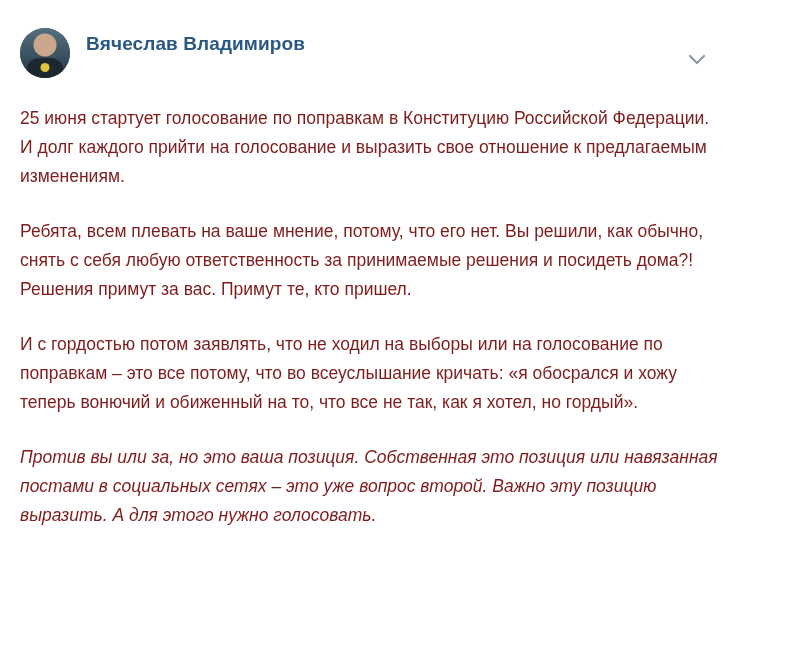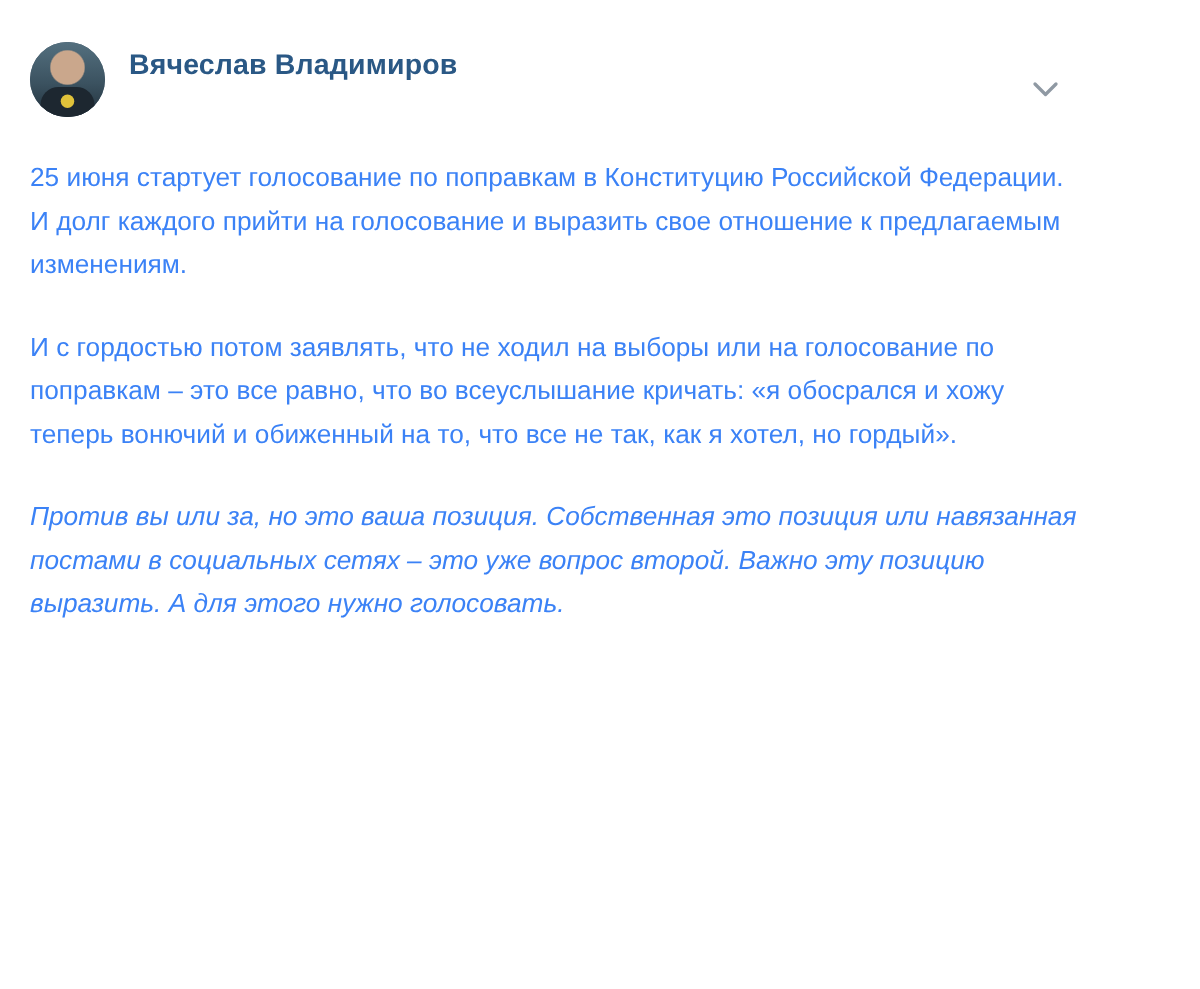--- a/index.html
+++ b/index.html
@@ -87,21 +87,21 @@
     top: 18px;
     width: 26px;
     height: 26px;
     cursor: pointer;
   }
   .chevron svg { display: block; }
   .post-body {
     margin-top: 10px;
     font-size: 17.5px;
     line-height: 29px;
-    color: #3b82f6;
+    color: #7f1d1d;
   }
   .post-body p {
     margin: 0 0 26px 0;
   }
   .post-body p:last-child {
     margin-bottom: 0;
     font-style: italic;
   }
 </style>
 </head>
@@ -124,17 +124,18 @@
     <div class="chevron">
       <svg width="26" height="26" viewBox="0 0 26 26" aria-hidden="true">
         <path d="M6 10 L13 17 L20 10" fill="none" stroke="#8f99a3" stroke-width="2.2" stroke-linecap="round" stroke-linejoin="round"></path>
       </svg>
     </div>
 
   </div>
 
   <div class="post-body">
     <p>25 июня стартует голосование по поправкам в Конституцию Российской Федерации. И долг каждого прийти на голосование и выразить свое отношение к предлагаемым изменениям.</p>
-    <p>И с гордостью потом заявлять, что не ходил на выборы или на голосование по поправкам – это все равно, что во всеуслышание кричать: «я обосрался и хожу теперь вонючий и обиженный на то, что все не так, как я хотел, но гордый».</p>
+    <p>Ребята, всем плевать на ваше мнение, потому, что его нет. Вы решили, как обычно, снять с себя любую ответственность за принимаемые решения и посидеть дома?! Решения примут за вас. Примут те, кто пришел.</p>
+    <p>И с гордостью потом заявлять, что не ходил на выборы или на голосование по поправкам – это все потому, что во всеуслышание кричать: «я обосрался и хожу теперь вонючий и обиженный на то, что все не так, как я хотел, но гордый».</p>
     <p>Против вы или за, но это ваша позиция. Собственная это позиция или навязанная постами в социальных сетях – это уже вопрос второй. Важно эту позицию выразить. А для этого нужно голосовать.</p>
   </div>
 
 </div>
 
 </body></html>

